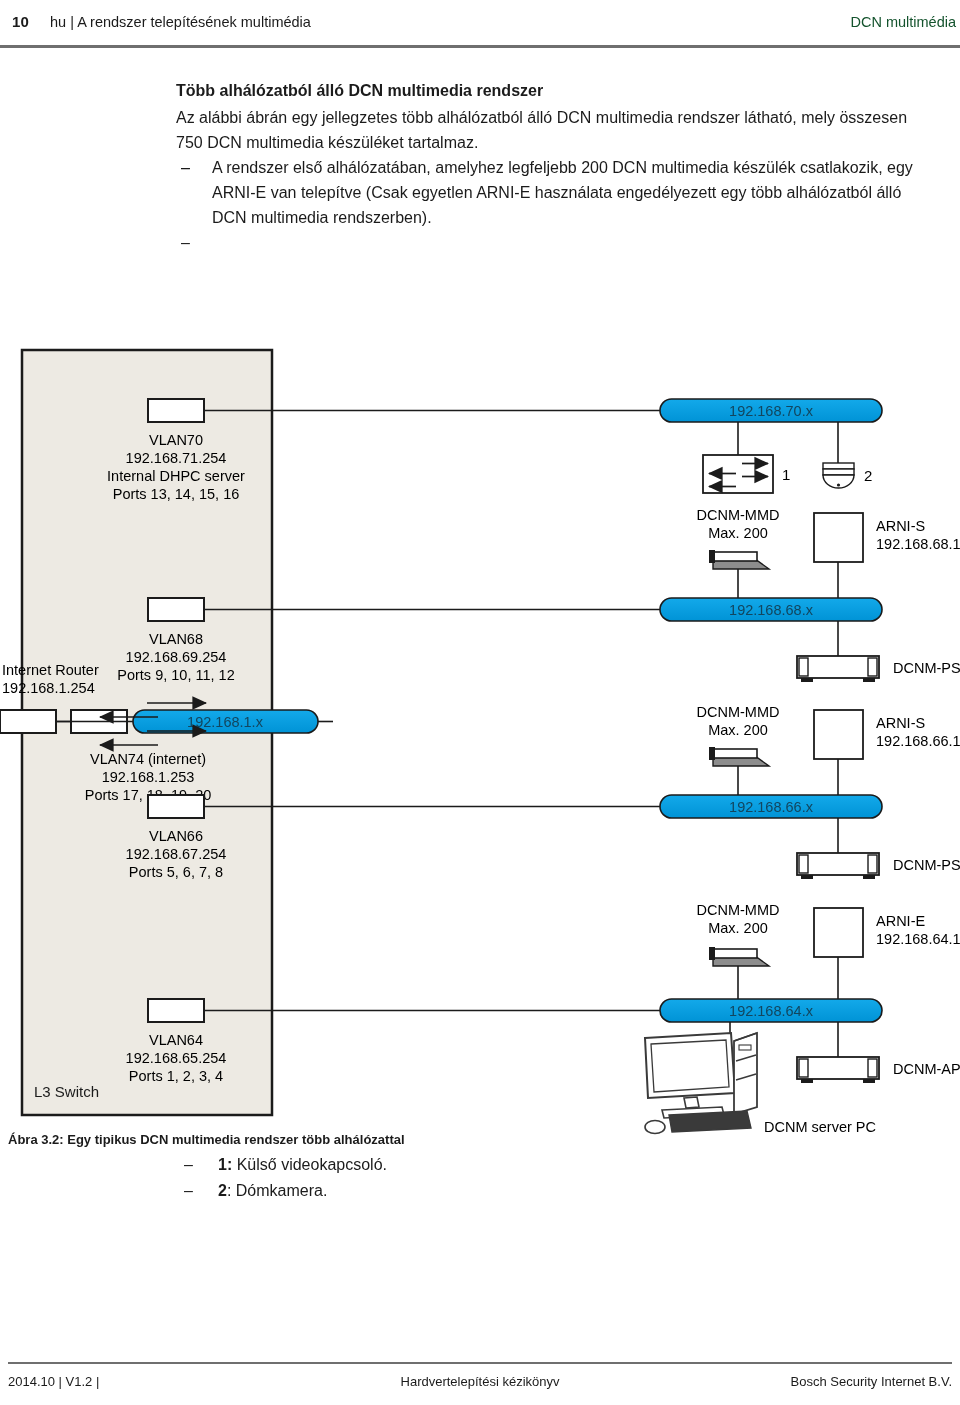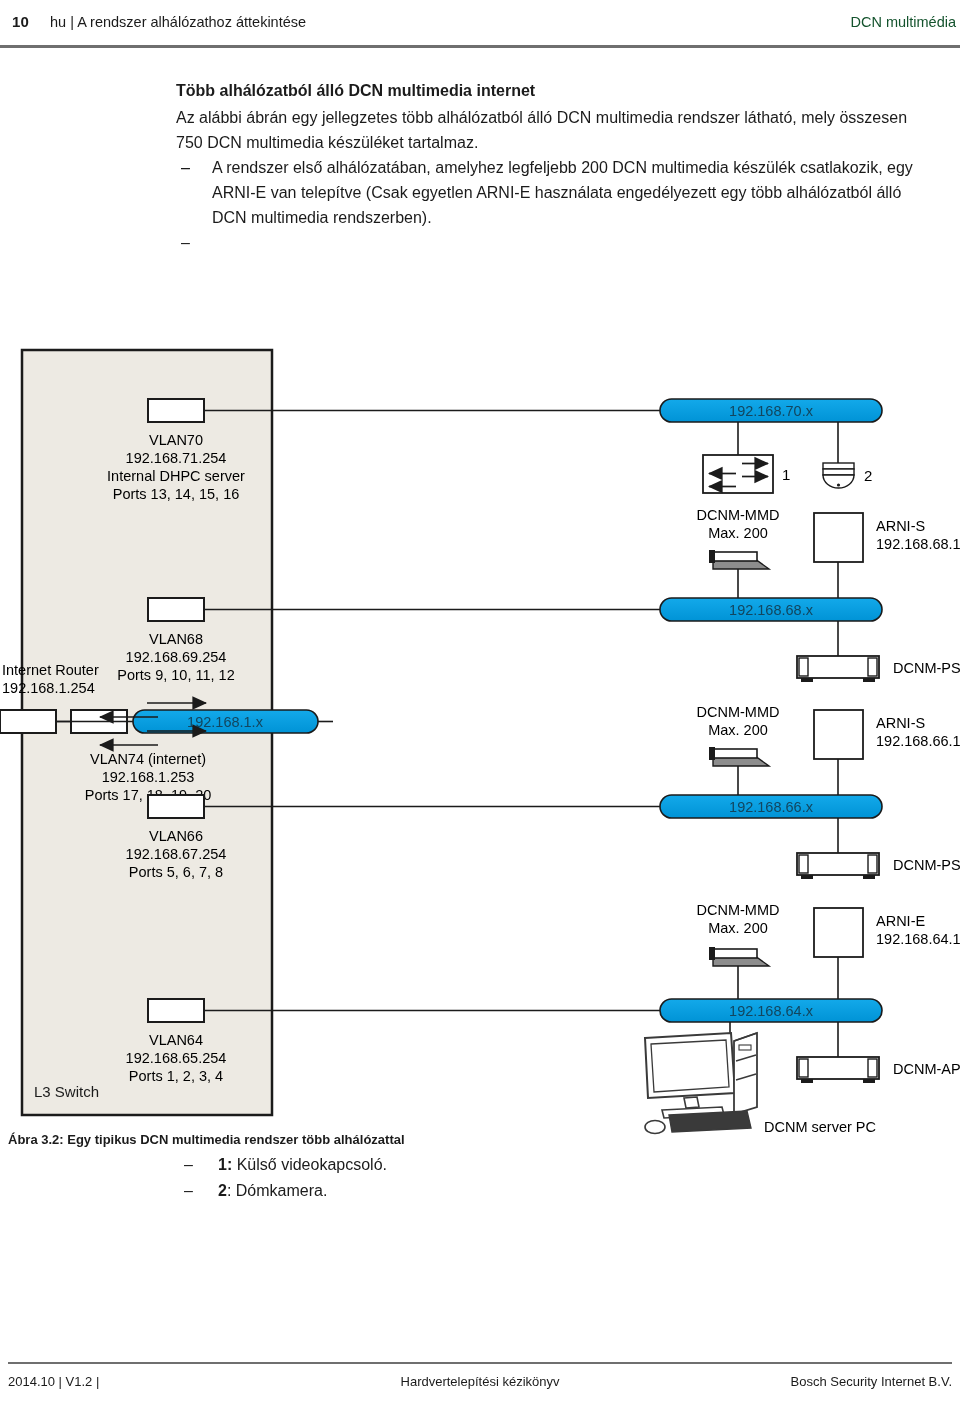--- a/index.html
+++ b/index.html
@@ -79,27 +79,27 @@
   }
   #page-footer .ft-left  { position:absolute; left:8px;  top:2px; font-size:13px; }
   #page-footer .ft-mid   { position:absolute; left:0; width:960px; text-align:center; top:2px; font-size:13px; }
   #page-footer .ft-right { position:absolute; right:8px; top:2px; font-size:13px; }
 </style>
 </head>
 <body>
 
 <div id="page-header">
   <span class="pg-num">10</span>
-  <span class="hdr-left">hu | A rendszer alhálózathoz áttekintése</span>
+  <span class="hdr-left">hu | A rendszer telepítésének multimédia</span>
   <span class="hdr-right">DCN multimédia</span>
 </div>
 <div id="header-rule"></div>
 
 <div id="body-text">
-  <h1>Több alhálózatból álló DCN multimedia internet</h1>
+  <h1>Több alhálózatból álló DCN multimedia rendszer</h1>
   <p class="intro">Az alábbi ábrán egy jellegzetes több alhálózatból álló DCN multimedia rendszer látható, mely összesen 750 DCN multimedia készüléket tartalmaz.</p>
   <ul class="dashlist">
     <li>
       <span class="dash">–</span>
     </li>
     <li>
       <span class="dash">–</span>
       <span>A rendszer első alhálózatában, amelyhez legfeljebb 200 DCN multimedia készülék csatlakozik, egy ARNI-E van telepítve (Csak egyetlen ARNI-E használata engedélyezett egy több alhálózatból álló DCN multimedia rendszerben).</span>
     </li>
     <li>

